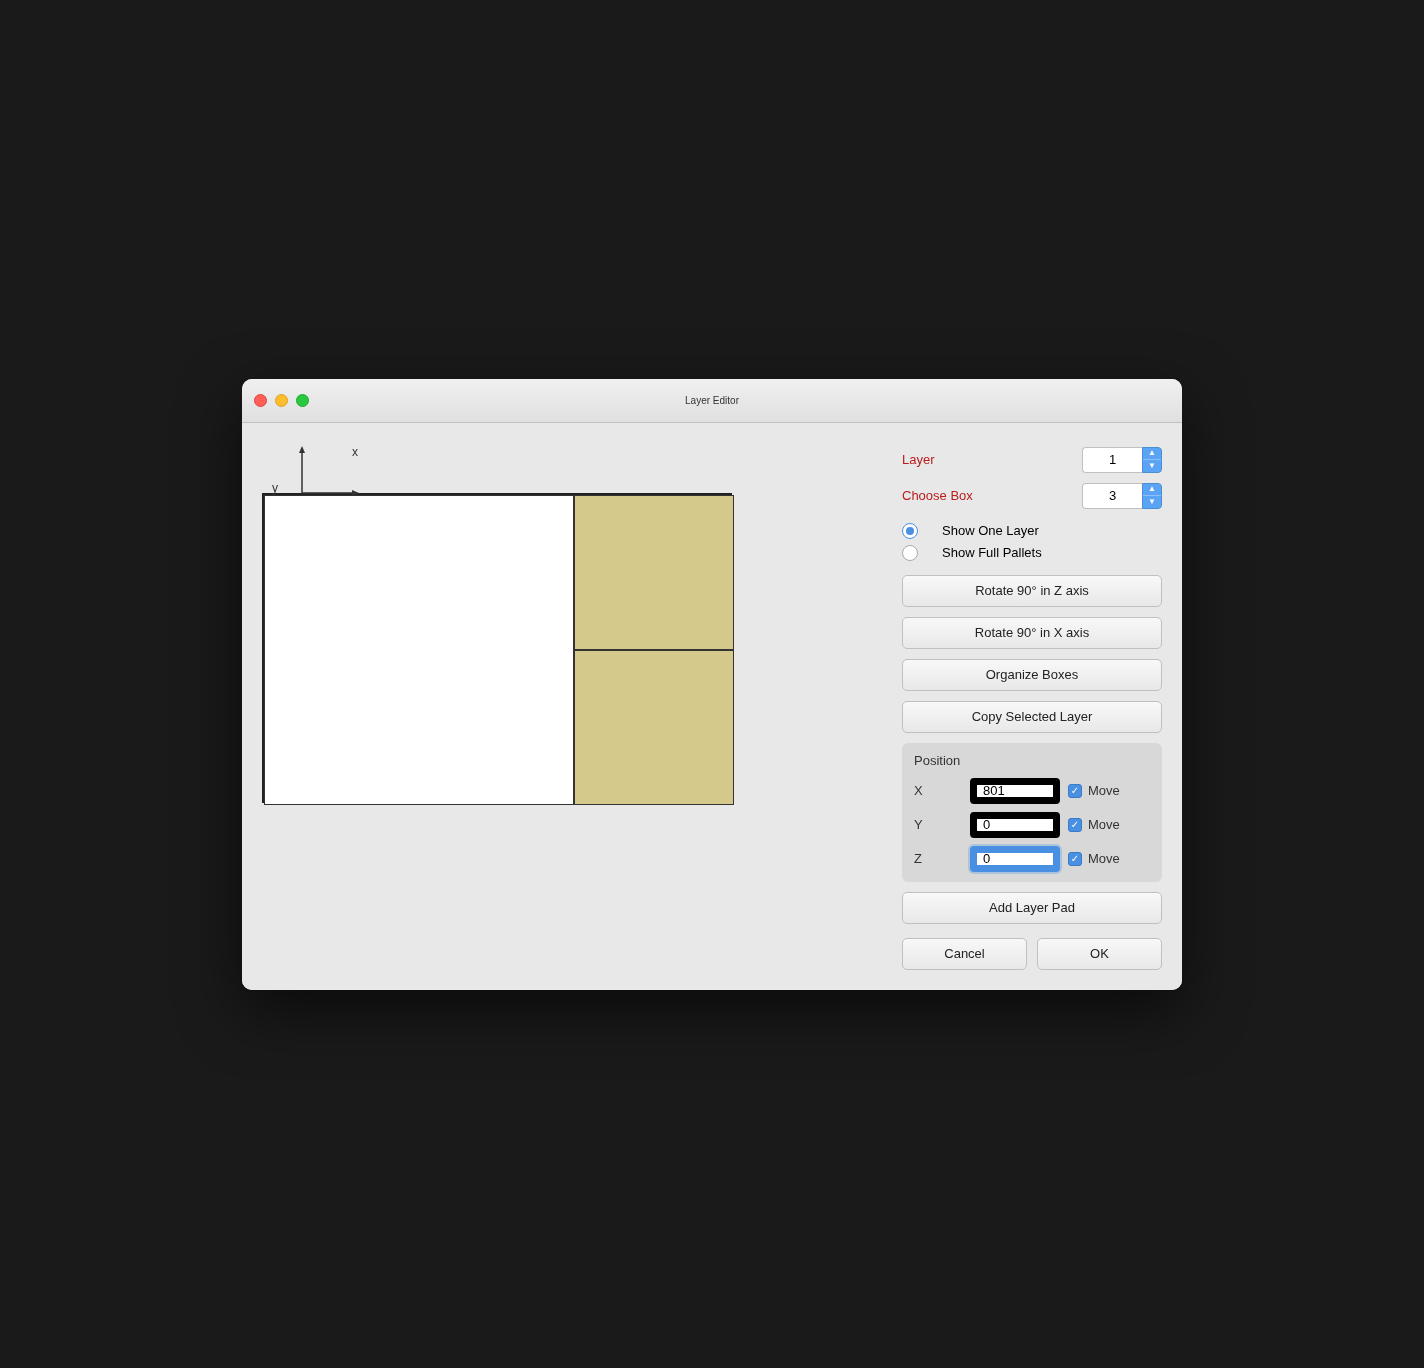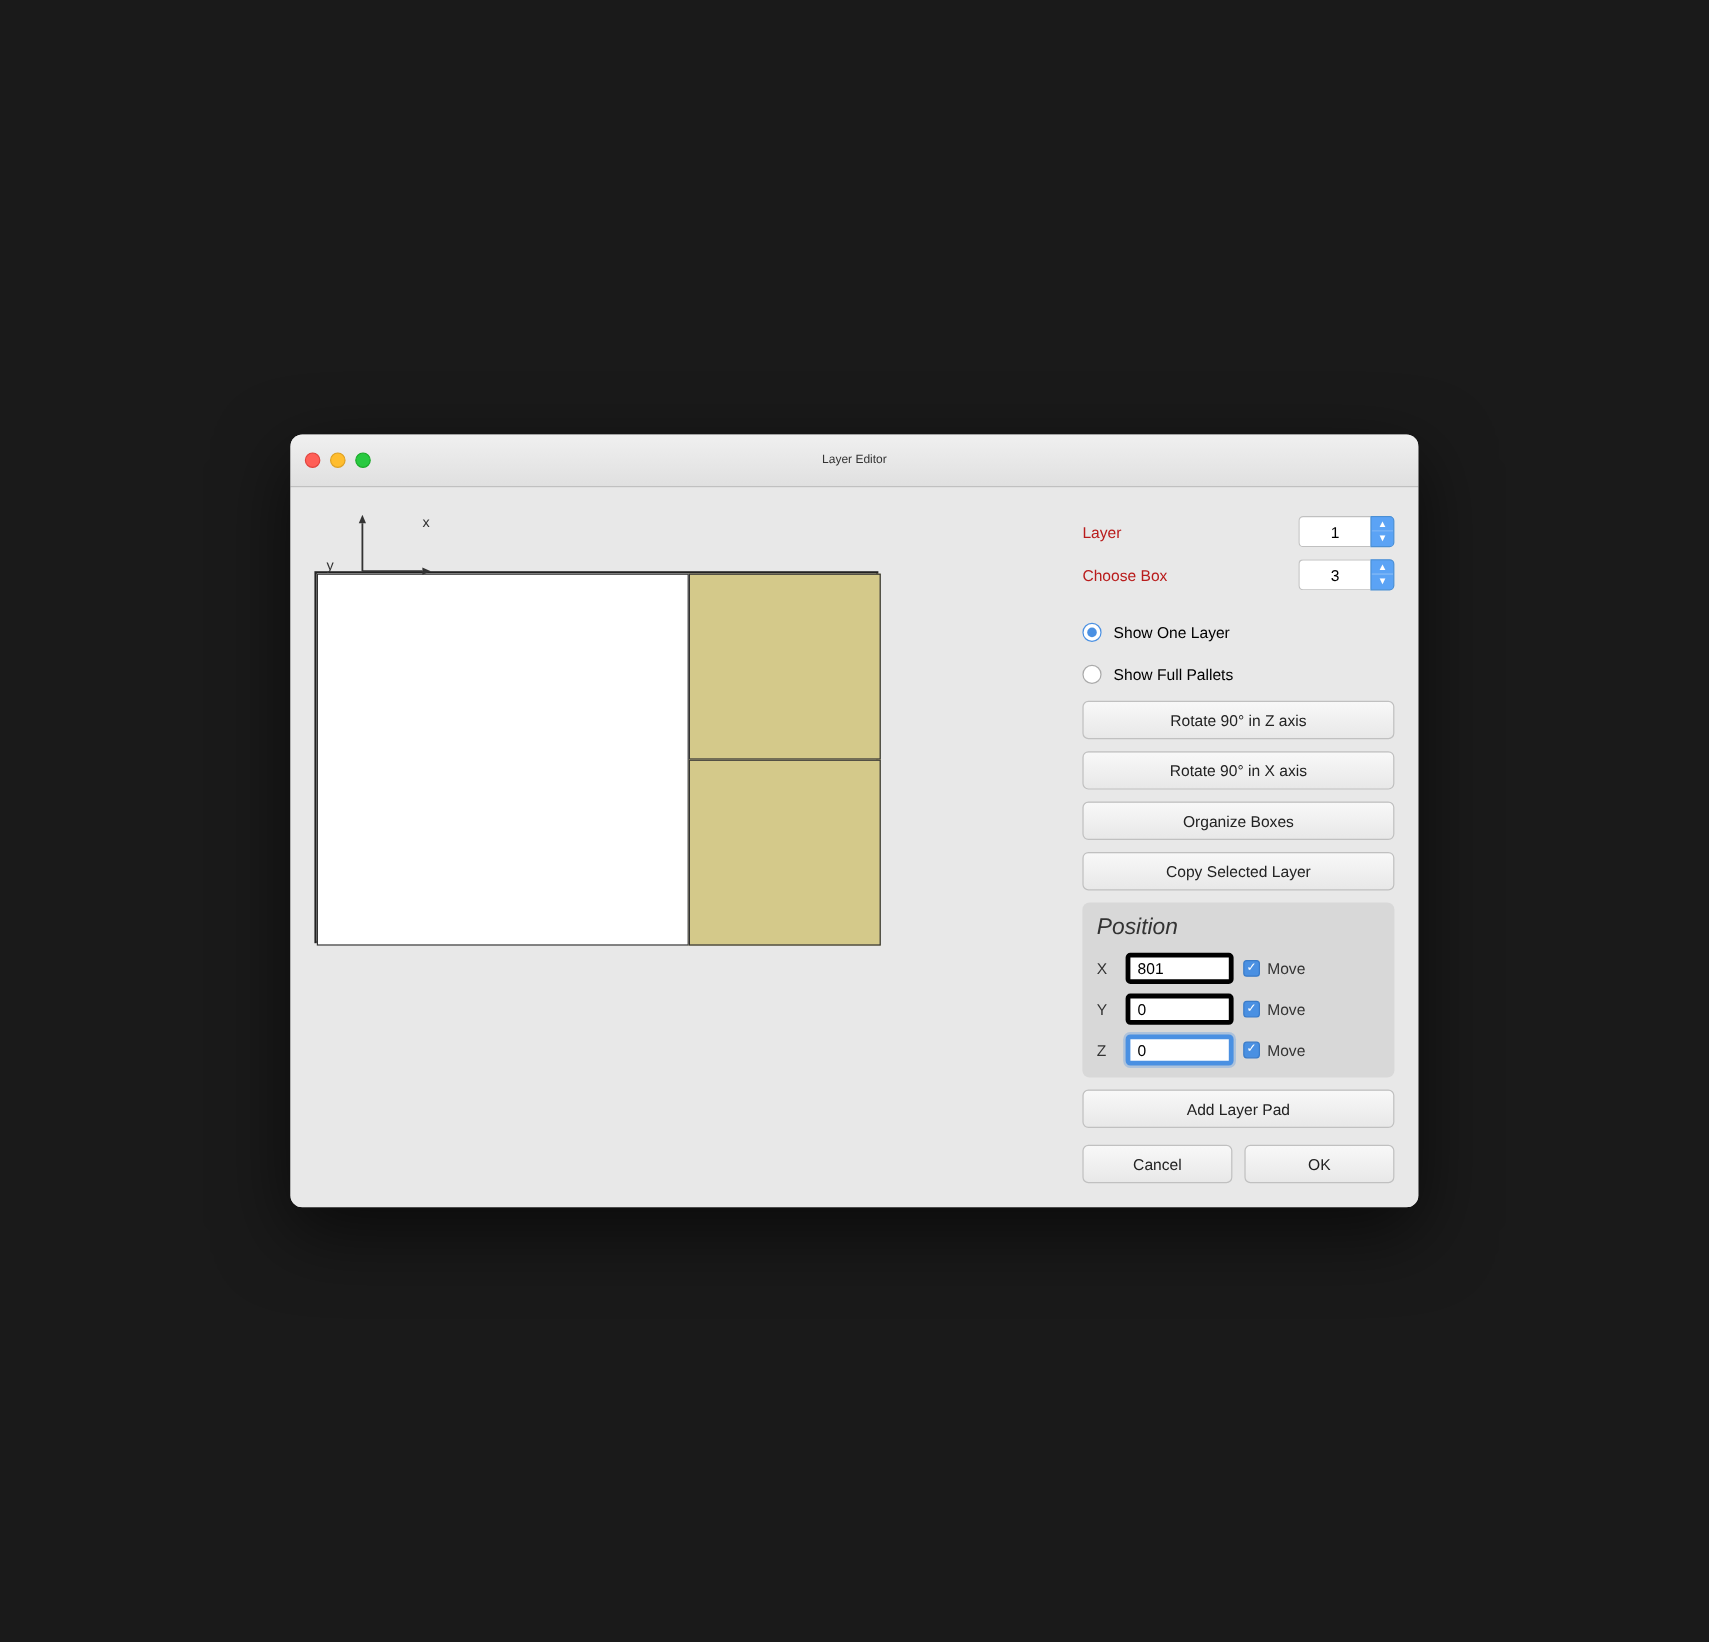--- a/index.html
+++ b/index.html
@@ -199,24 +199,22 @@
 
     .radio-group {
       display: flex;
       flex-direction: column;
       gap: 6px;
       margin: 4px 0;
     }
 
     .radio-item {
       display: flex;
-      align-items: center;
-      gap: 10px;
-      cursor: pointer;
-      margin-top: 13px;
+      gap: 24px;
+      cursor: pointer;
     }
 
     .radio-circle {
       width: 16px;
       height: 16px;
       border-radius: 50%;
       border: 1.5px solid #aaa;
       background: white;
       display: flex;
       align-items: center;
@@ -251,47 +249,47 @@
     .position-section {
       background: #d8d8d8;
       border-radius: 6px;
       padding: 10px 12px;
       display: flex;
       flex-direction: column;
       gap: 8px;
     }
 
     .position-title {
-      font-size: 19px;
+      font-size: 13px;
       color: #333;
       margin-bottom: 2px;
-      font-style: italic;
     }
 
     .position-row {
       display: flex;
       align-items: center;
       gap: 8px;
     }
 
     .pos-label {
       width: 16px;
       font-size: 13px;
       color: #333;
     }
 
     .pos-input {
       width: 90px;
       height: 26px;
-      border: 4px solid #000000;
+      border: 7px solid #000000;
       border-radius: 4px;
       background: white;
       font-size: 13px;
       padding: 0 6px;
       outline: none;
+      margin-left: 32px;
     }
 
     .pos-input.focused {
       border-color: #4a90e2;
       box-shadow: 0 0 0 2px rgba(74,144,226,0.3);
     }
 
     .checkbox-item {
       display: flex;
       align-items: center;

